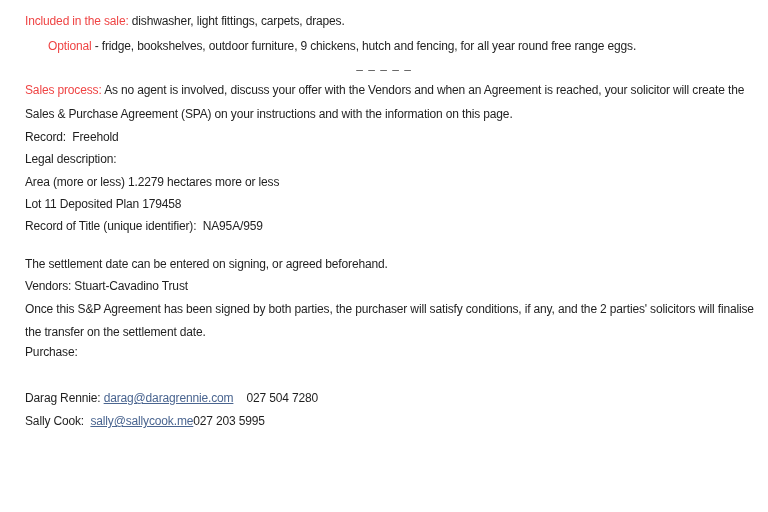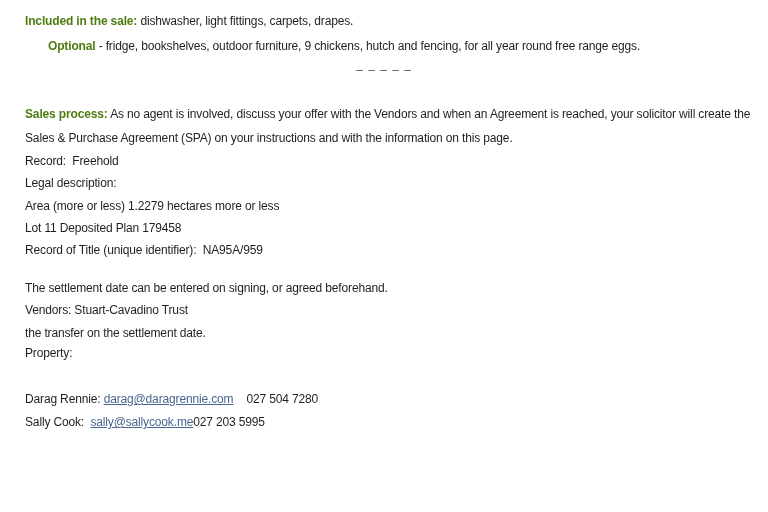--- a/index.html
+++ b/index.html
@@ -18,42 +18,42 @@
   }
   .page {
     padding: 0 25px;
     width: 718px;
   }
   .line {
     line-height: 16px;
     white-space: pre;
   }
   .line strong {
-    font-weight: 700;
-    color: #4d7c0f;
+    font-weight: 400;
+    color: #ef4444;
   }
   .divider {
     text-align: center;
     color: #555555;
     letter-spacing: 1px;
   }
   .email-link {
     color: var(--link-color, #4a6590);
     text-decoration: underline;
     cursor: pointer;
   }
   .phone-wide { margin-left: 13px; }
   .phone-std  { margin-left: 0; }
   .m4  { margin-top: 4px; }
   .m6  { margin-top: 6px; }
   .m7  { margin-top: 7px; }
   .m8  { margin-top: 8px; }
   .m9  { margin-top: 9px; margin-left: 23px; }
   .m13 { margin-top: 13px; }
-  .m18 { margin-top: 28px; }
+  .m18 { margin-top: 4px; }
   .m22 { margin-top: 22px; }
   .m28 { margin-top: 28px; }
   .m30 { margin-top: 30px; }
 </style>
 </head>
 <body>
 
 <div class="page">
 
   <div class="line m13"><strong>Included in the sale:</strong><span> dishwasher, light fittings, carpets, drapes.</span></div>
@@ -66,21 +66,22 @@
   <div class="line m8">Sales &amp; Purchase Agreement (SPA) on your instructions and with the information on this page.</div>
 
   <div class="line m7">Record:  Freehold</div>
   <div class="line m6">Legal description:</div>
   <div class="line m7">Area (more or less) 1.2279 hectares more or less</div>
   <div class="line m6">Lot 11 Deposited Plan 179458</div>
   <div class="line m6">Record of Title (unique identifier):  NA95A/959</div>
   <div class="line m22">The settlement date can be entered on signing, or agreed beforehand.</div>
 
   <div class="line m6">Vendors: Stuart-Cavadino Trust</div>
+  <div class="line m7">Once this S&amp;P Agreement has been signed by both parties, the purchaser will satisfy conditions, if any, and the 2 parties' solicitors will finalise</div>
   <div class="line m7">the transfer on the settlement date.</div>
 
-  <div class="line m4">Property:</div>
+  <div class="line m4">Purchase:</div>
 
   <div class="line m30"><span>Darag Rennie: </span><a class="email-link">darag@daragrennie.com</a><span class="phone-wide">027 504 7280</span></div>
 
   <div class="line m7"><span>Sally Cook:  </span><a class="email-link">sally@sallycook.me</a><span class="phone-std">027 203 5995</span></div>
 
 </div>
 
 </body></html>

